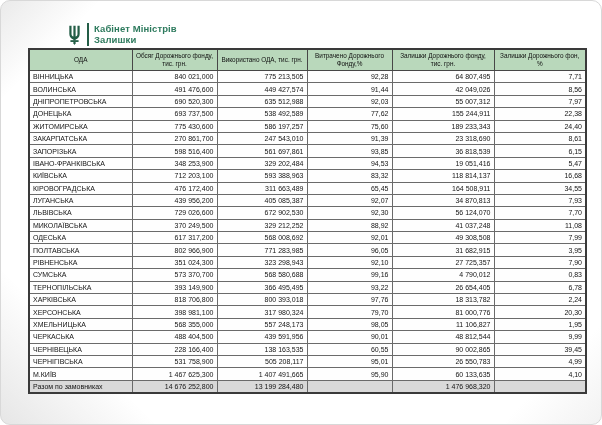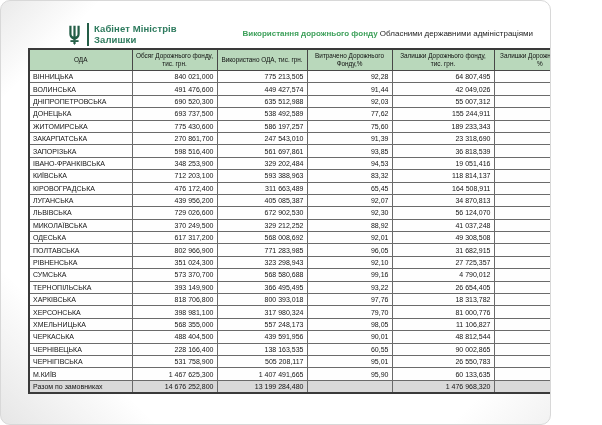--- a/index.html
+++ b/index.html
@@ -1,17 +1,17 @@
 <!DOCTYPE html>
 <html><head>
 <meta charset="utf-8">
 <style>
   html,body{margin:0;padding:0;background:#ffffff;}
   .page{
-    position:relative;width:551px;height:425px;overflow:hidden;
+    position:relative;width:602px;height:425px;overflow:hidden;
     font-family:"Liberation Sans","DejaVu Sans",sans-serif;
     border:1px solid #d8d8d8;border-radius:10px;box-sizing:border-box;
     background:
       linear-gradient(135deg,#eaeaea 0,rgba(255,255,255,0) 70px),
       linear-gradient(45deg,#e6e6e6 0,rgba(255,255,255,0) 110px),
       linear-gradient(315deg,#f2f2f2 0,rgba(255,255,255,0) 70px),
       #ffffff;
   }
   .logo{position:absolute;left:66px;top:22px;display:flex;align-items:center;gap:5px;}
   .logo svg{display:block;}
@@ -54,24 +54,20 @@
         <path d="M8.5 22.5h3v2l-1.5 2.5-1.5-2.5z"></path>
       </svg>
     </span>
     <span class="logo-divider"></span>
     <span class="logo-text">
       <span>Кабінет Міністрів</span><br>
       <span>Залишки</span>
     </span>
   </div>
 
-  <div class="title">
-    <span class="title-green">Використання дорожнього фонду</span>
-    <span class="title-black">Обласними державними адміністраціями</span>
-  </div>
 
   <table class="data">
     <colgroup>
       <col style="width:103px">
         <col style="width:85px">
         <col style="width:90px">
       <col style="width:85px">
         <col style="width:102px">
         <col style="width:92px">
     </colgroup>

